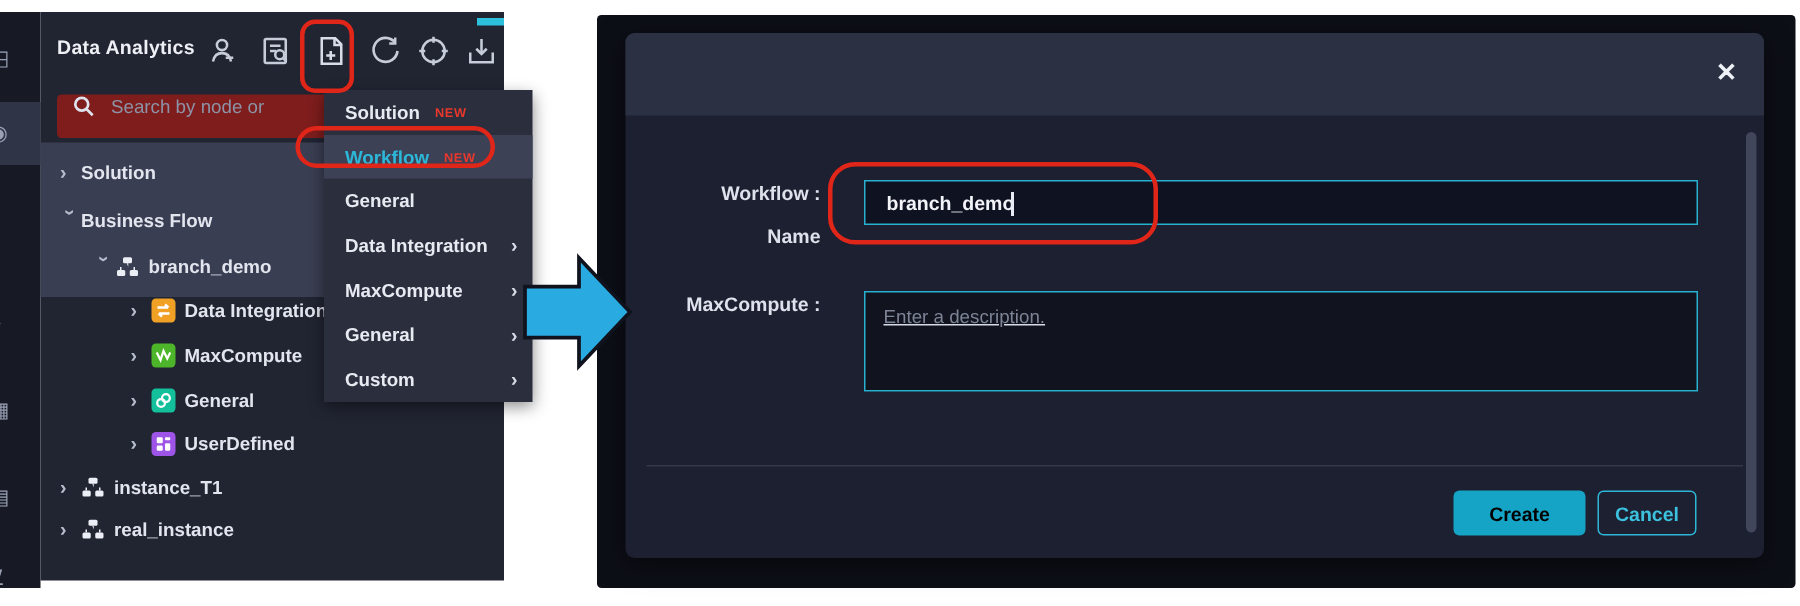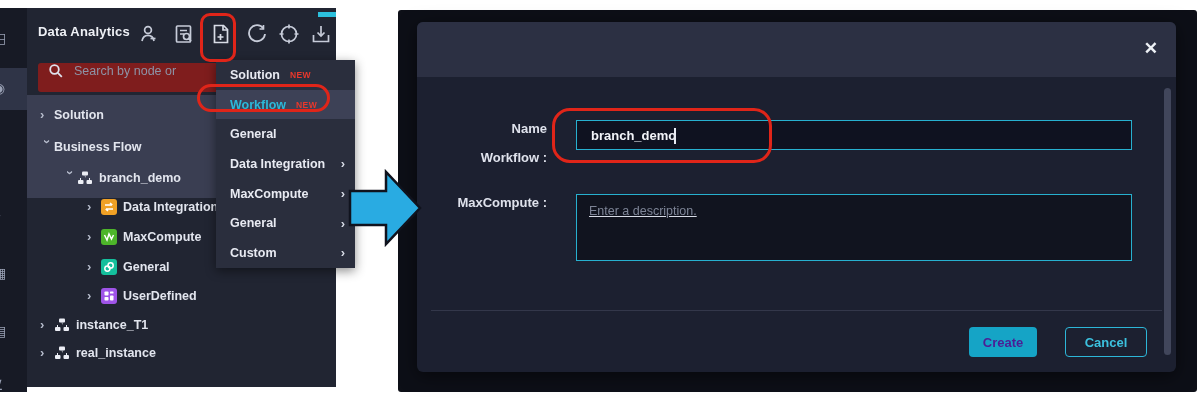--- a/index.html
+++ b/index.html
@@ -59,22 +59,22 @@
   .flabel{position:absolute;width:110px;text-align:right;font-size:13px;font-weight:700;color:#dfe2ec;line-height:29px;}
   .ninput{position:absolute;left:159px;top:98px;width:556px;height:30px;background:#0f1220;border:1px solid #27b0cf;display:flex;align-items:center;}
   .ninput input{background:transparent;border:none;outline:none;color:#f2f4f9;font-weight:700;font-size:13px;padding-left:14px;width:480px;font-family:"Liberation Sans",sans-serif;}
   .caret{position:absolute;left:97px;top:7px;width:1.5px;height:16px;background:#e8ebf3;}
   .ntextarea{position:absolute;left:159px;top:172px;width:556px;height:67px;background:#11141f;border:1px solid #27b0cf;}
   .ntextarea textarea{width:100%;height:100%;background:transparent;border:none;outline:none;resize:none;color:#d7dbe6;font-size:12.5px;padding:9px 12px;font-family:"Liberation Sans",sans-serif;text-decoration:underline;}
   .ntextarea textarea::placeholder{color:#7d8496;opacity:1;}
   .mscroll{position:absolute;left:747px;top:66px;width:7px;height:267px;background:#41465b;border-radius:4px;cursor:pointer;}
   .mdivider{position:absolute;left:14px;right:14px;top:288px;height:1px;background:#33374a;}
   .btn{position:absolute;top:305px;height:30px;border-radius:4px;font-size:13px;font-weight:700;display:flex;align-items:center;justify-content:center;cursor:pointer;}
-  .btn-create{left:552px;width:68px;background:#15a4c6;color:#4c1d95;}
-  .btn-cancel{left:648px;width:82px;background:transparent;border:1px solid #2db6d8;color:#3cc1de;}
+  .btn-create{left:552px;width:88px;background:#15a4c6;color:#000000;}
+  .btn-cancel{left:648px;width:66px;background:transparent;border:1px solid #2db6d8;color:#3cc1de;}
 </style>
 </head>
 <body>
 
 <div id="stage">
 
   <div class="rail">
     <div class="rail-hl"></div>
     <div class="rail-ico" style="top:20px">◳</div>
     <div class="rail-ico" style="top:70px">◉</div>
@@ -262,22 +262,22 @@
     <polygon points="6,31 42,31 42,12 76,48 42,84 42,65 6,65" fill="#29abe2" stroke="#10131e" stroke-width="2.5"></polygon>
   </svg>
 
   <div class="rcontainer">
     <div class="modal">
       <div class="mhead">
         <span class="mclose">✕</span>
       </div>
 
       <div class="flabel" style="left:20px;top:92px;">
+        <div>Workflow :</div>
         <div>Name</div>
-        <div>Workflow :</div>
       </div>
       <div class="ninput">
         <input type="text" value="branch_demo" style="">
         <span class="caret"></span>
       </div>
 
       <div class="flabel" style="left:20px;top:166px;">
         <div>MaxCompute :</div>
       </div>
       <div class="ntextarea">

